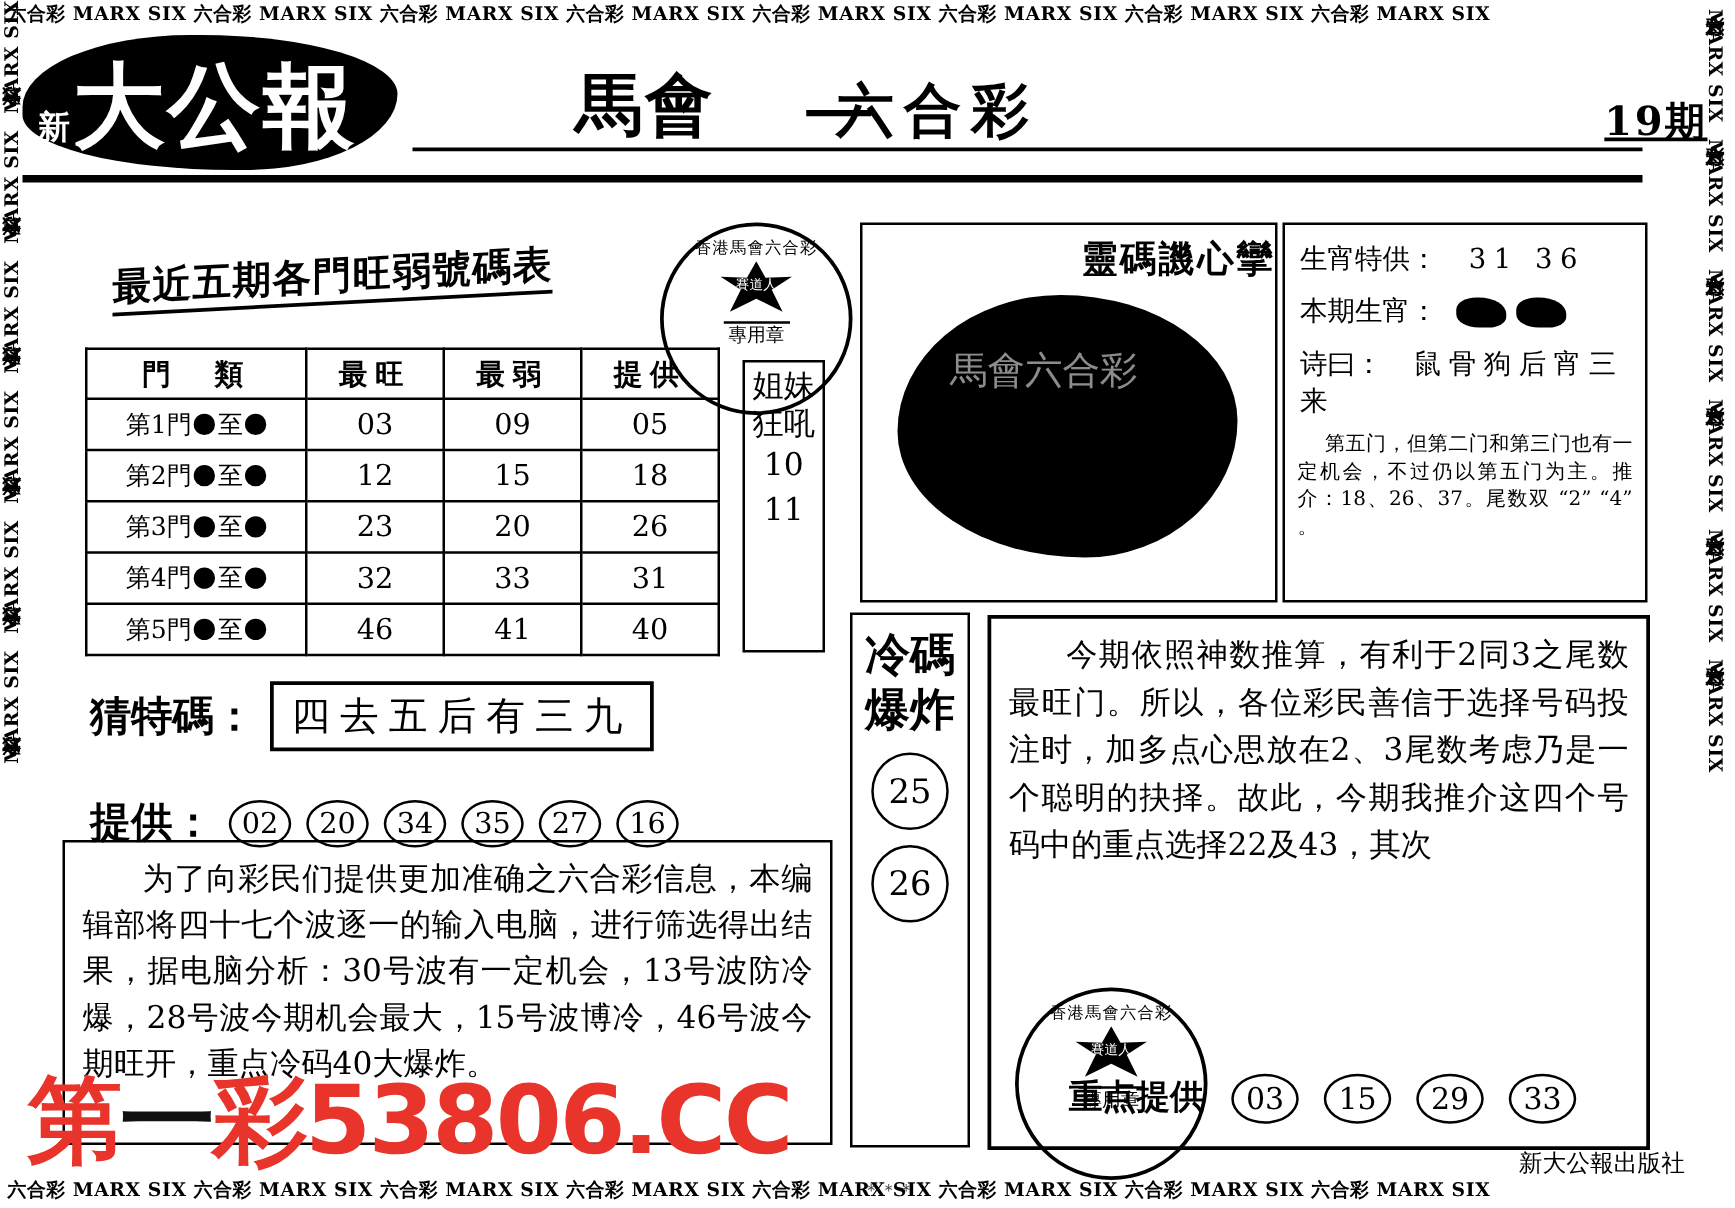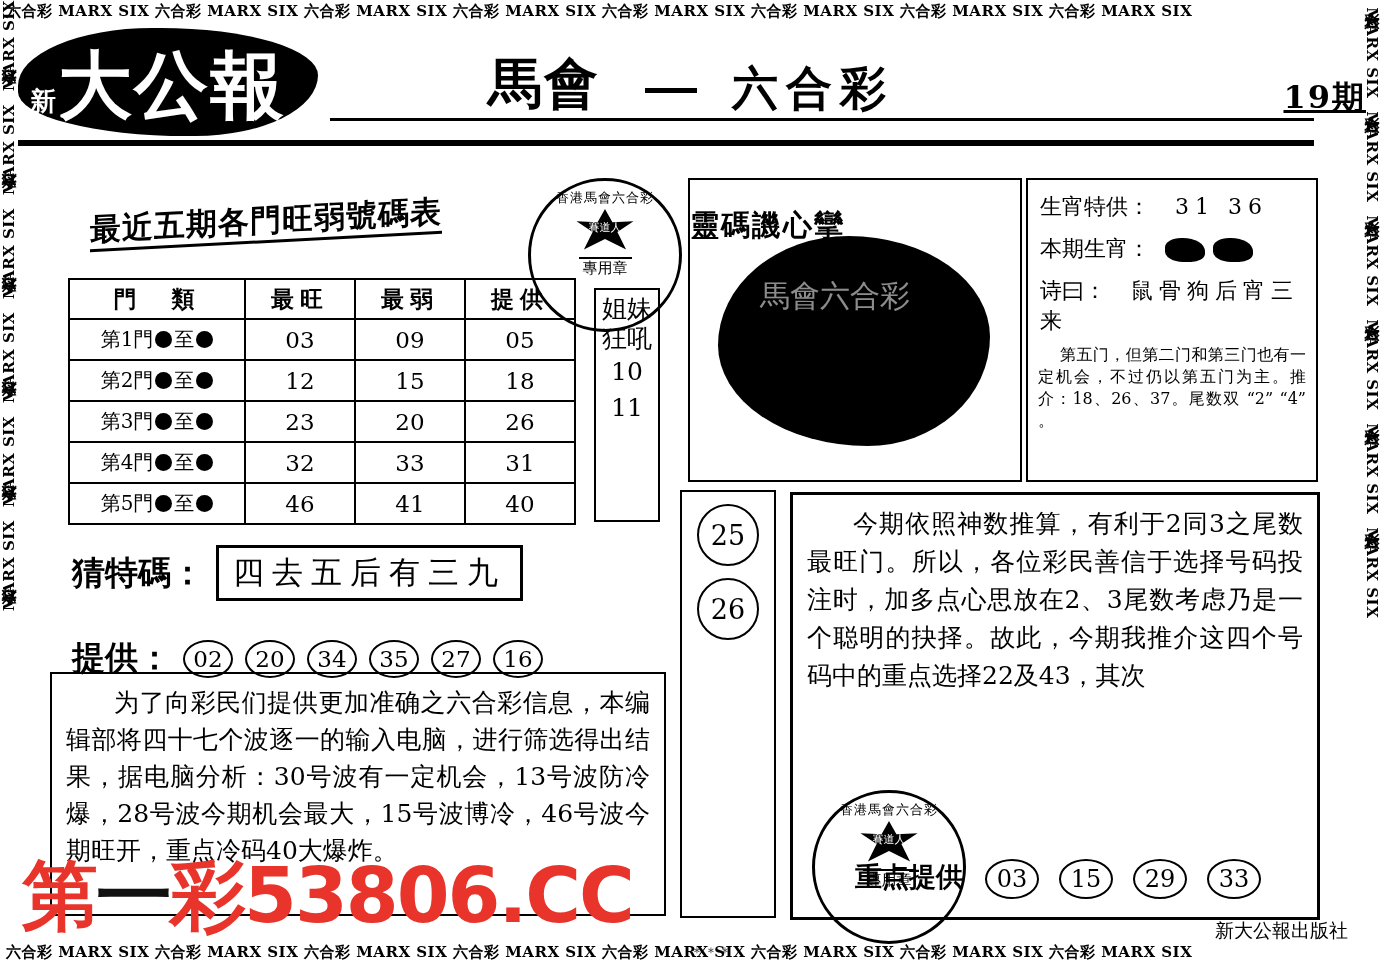--- a/index.html
+++ b/index.html
@@ -23,22 +23,22 @@
   
   .masthead{position:absolute;left:18px;top:28px;width:300px;height:110px;}
   .logo-blob{position:absolute;left:0;top:0;width:300px;height:108px;
     background:#000;border-radius:46% 54% 42% 58% / 55% 45% 58% 42%;}
   .logo-small{position:absolute;left:12px;top:56px;color:#fff;font-size:26px;
     font-family:"DejaVu Serif","Liberation Serif",serif;font-weight:bold;}
   .logo-big{position:absolute;left:40px;top:20px;color:#fff;font-size:74px;
     line-height:74px;font-family:"DejaVu Serif","Liberation Serif",serif;
     font-weight:bold;letter-spacing:2px;}
   .horse{position:absolute;left:460px;top:48px;font-size:54px;font-weight:bold;
-    font-family:"DejaVu Serif","Liberation Serif",serif;letter-spacing:2px;margin-left:28px;}
-  .mark6{position:absolute;left:732px;top:58px;font-size:46px;font-weight:bold;
+    font-family:"DejaVu Serif","Liberation Serif",serif;letter-spacing:2px;}
+  .mark6{position:absolute;left:669px;top:58px;font-size:46px;font-weight:bold;
     font-family:Liberation Sans, sans-serif;letter-spacing:8px;}
   .dash{position:absolute;left:645px;top:88px;width:52px;height:5px;background:#000;}
   .issue{position:absolute;right:22px;top:76px;font-size:32px;font-weight:bold;
     font-family:"DejaVu Serif","Liberation Serif",serif;letter-spacing:2px;text-decoration:underline;}
   .rule{position:absolute;left:18px;top:140px;width:1296px;height:6px;background:#000;}
   .rule2{position:absolute;left:330px;top:118px;width:984px;height:3px;background:#000;}
 
   
   .banner-title{position:absolute;left:90px;top:200px;font-size:31px;font-weight:bold;
     font-family:"DejaVu Serif","Liberation Serif",serif;letter-spacing:1px;
@@ -79,22 +79,22 @@
   
   .cold{position:absolute;left:680px;top:490px;width:92px;height:424px;border:2px solid #000;}
   .cold .ct{font-size:36px;line-height:44px;text-align:center;padding-top:10px;
     font-family:"DejaVu Serif","Liberation Serif",serif;font-weight:bold;}
   .cold .cb{width:58px;height:58px;border:2px solid #000;border-radius:50%;margin:12px auto 0 auto;
     display:flex;align-items:center;justify-content:center;font-size:27px;
     font-family:"DejaVu Serif","Liberation Serif",serif;}
 
   
   .blobbox{position:absolute;left:688px;top:178px;width:330px;height:300px;border:2px solid #000;}
-  .blobtitle{text-align:left;font-size:29px;font-weight:bold;padding-top:8px;
-    font-family:"DejaVu Serif","Liberation Serif",serif;letter-spacing:2px;margin-top:18px;}
+  .blobtitle{text-align:right;font-size:29px;font-weight:bold;padding-top:8px;
+    font-family:"DejaVu Serif","Liberation Serif",serif;letter-spacing:2px;}
   .blob{position:absolute;left:28px;top:56px;width:272px;height:210px;background:#000;
     border-radius:48% 52% 45% 55% / 52% 48% 52% 48%;}
   .blob-inner{position:absolute;left:70px;top:96px;width:150px;height:60px;
     color:#fff;font-size:30px;font-family:Liberation Serif, serif;
     text-align:right;opacity:.55;}
 
   
   .zodiac{position:absolute;left:1026px;top:178px;width:288px;height:300px;border:2px solid #000;
     font-family:"DejaVu Serif","Liberation Serif",serif;}
   .zodiac .hdr{margin:10px auto 0 auto;width:236px;border:3px double #000;text-align:center;
@@ -264,20 +264,21 @@
 
 <div class="sisters">
   <div class="t">
     <span>姐妹狂吼</span>
   </div>
   <div class="n">10</div>
   <div class="n">11</div>
 </div>
 
 <div class="cold">
+  <div class="ct">冷碼爆炸</div>
   <div class="cb">25</div>
   <div class="cb">26</div>
 </div>
 
 <div class="blobbox">
   <div class="blobtitle">靈碼譏心攣</div>
   <div class="blob"></div>
   <div class="blob-inner">馬會六合彩</div>
 </div>
 

